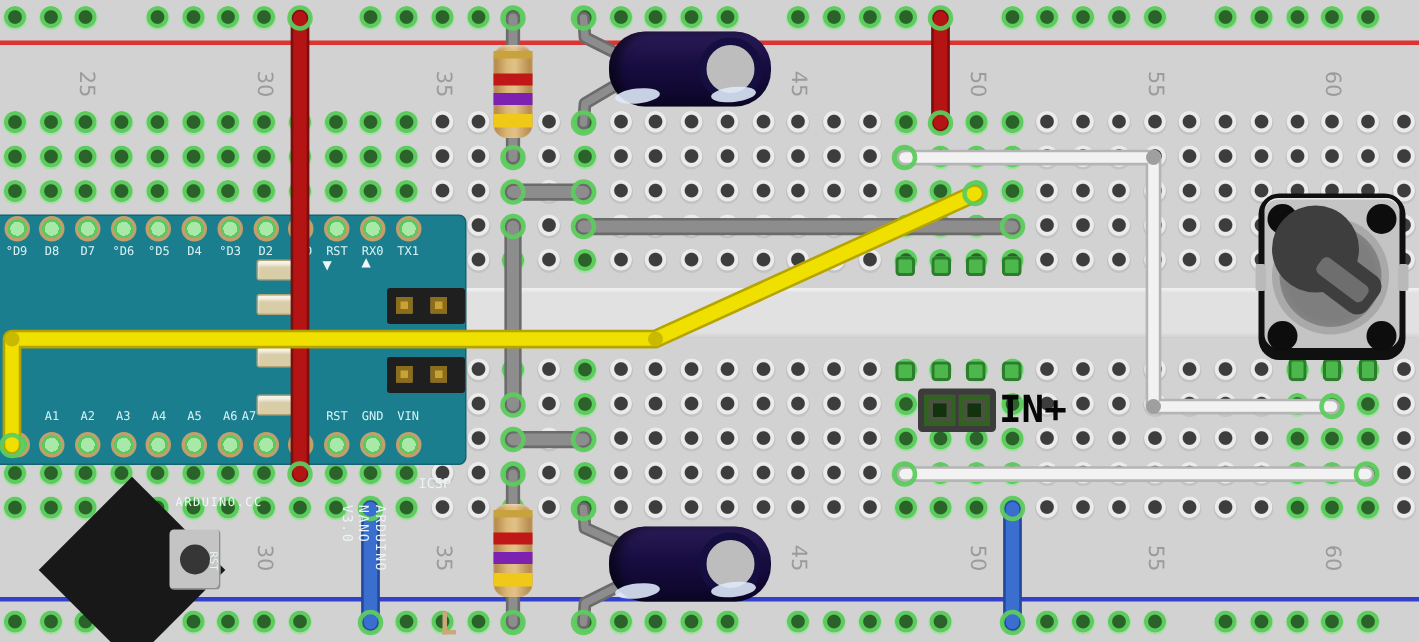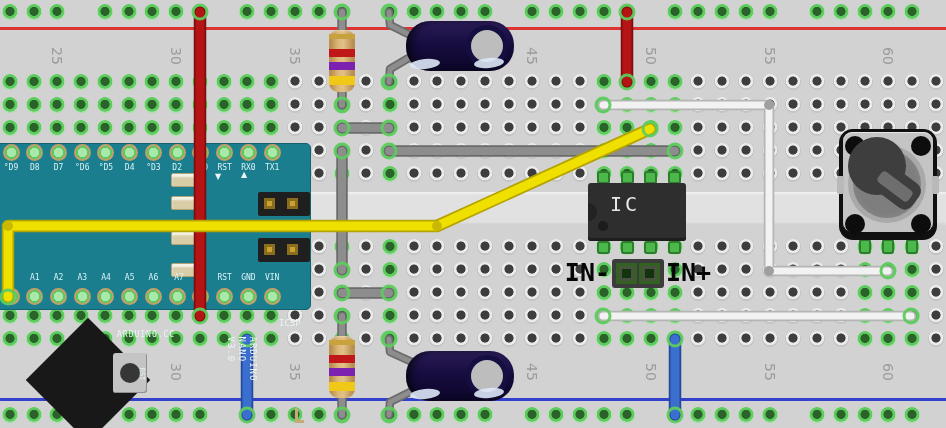--- a/index.html
+++ b/index.html
@@ -701,21 +701,21 @@
         <div class="apinlab" style="left: 136.7px; top: 19px;">D4</div>
         <div class="apin" style="left: 128.2px; top: 143.5px;"></div>
         <div class="apinlab" style="left: 136.7px; top: 129px;">A5</div>
         <div class="apin" style="left: 151.94px; top: -0.5px;"></div>
         <div class="apinlab" style="left: 160.44px; top: 19px;">°D3</div>
         <div class="apin" style="left: 151.94px; top: 143.5px;"></div>
         <div class="apinlab" style="left: 160.44px; top: 129px;">A6</div>
         <div class="apin" style="left: 175.68px; top: -0.5px;"></div>
         <div class="apinlab" style="left: 184.18px; top: 19px;">D2</div>
         <div class="apin" style="left: 175.68px; top: 143.5px;"></div>
-        <div class="apinlab" style="left: 186px; top: 129px;">A7</div>
+        <div class="apinlab" style="left: 173px; top: 129px;">A7</div>
         <div class="apin" style="left: 199.42px; top: -0.5px;"></div>
         <div class="apinlab" style="left: 207.92px; top: 19px;">GND</div>
         <div class="apin" style="left: 199.42px; top: 143.5px;"></div>
         <div class="apin" style="left: 223.16px; top: -0.5px;"></div>
         <div class="apinlab" style="left: 231.66px; top: 19px;">RST</div>
         <div class="apin" style="left: 223.16px; top: 143.5px;"></div>
         <div class="apinlab" style="left: 231.66px; top: 129px;">RST</div>
         <div class="apin" style="left: 246.9px; top: -0.5px;"></div>
         <div class="apinlab" style="left: 255.4px; top: 19px;">RX0</div>
         <div class="apin" style="left: 246.9px; top: 143.5px;"></div>
@@ -754,35 +754,29 @@
   <div id="icpins">
       <div class="icpin" style="left: 597px; top: 171px;"></div>
       <div class="icpin" style="left: 597px; top: 241px;"></div>
       <div class="icpin" style="left: 620.74px; top: 171px;"></div>
       <div class="icpin" style="left: 620.74px; top: 241px;"></div>
       <div class="icpin" style="left: 644.48px; top: 171px;"></div>
       <div class="icpin" style="left: 644.48px; top: 241px;"></div>
       <div class="icpin" style="left: 668.22px; top: 171px;"></div>
       <div class="icpin" style="left: 668.22px; top: 241px;"></div>
     </div>
-  <div id="ic" style="background: rgb(46, 46, 46);">
-    <div class="notch"></div>
-    <div class="p1"></div>
-    <div id="iclabel">IC</div>
-  </div>
 
   <div id="inheader">
     <span class="sq" style="left:4px">
         <i></i>
       </span>
     <span class="sq" style="left:27px">
         <i></i>
       </span>
   </div>
-  <div class="inlabel" style="left:550px;width:60px;text-align:right">IN-</div>
   <div class="inlabel" style="left:666px">IN+</div>
 
   <div id="potpins">
       <div class="potpin" style="left: 858.64px; top: 239px;"></div>
       <div class="potpin" style="left: 882.38px; top: 239px;"></div>
       <div class="potpin" style="left: 906.12px; top: 239px;"></div>
     </div>
   <div id="pot">
     <div class="frame"></div>
     <div class="plate"></div>

